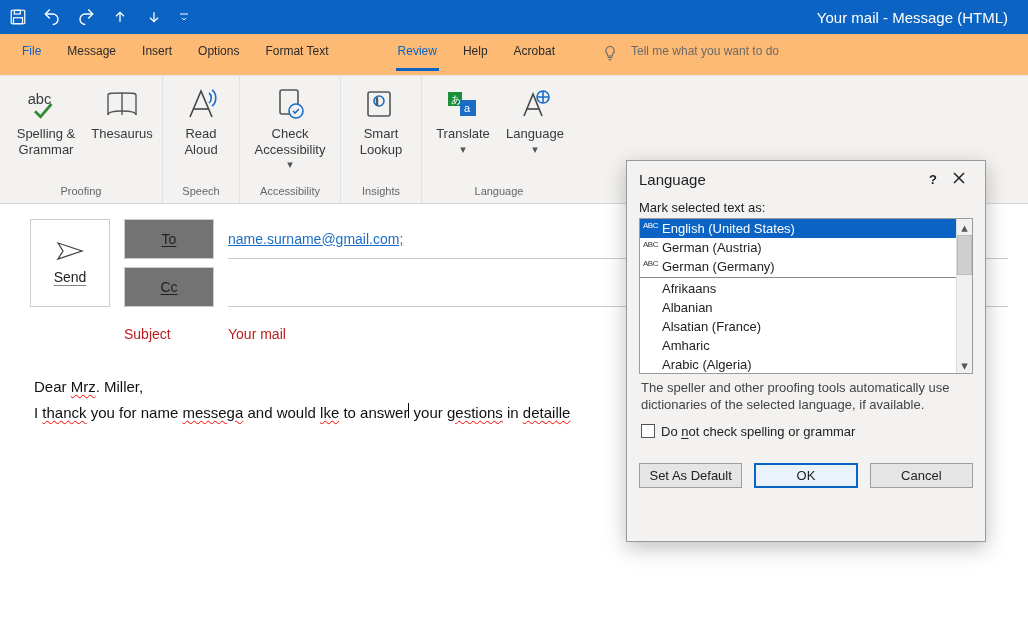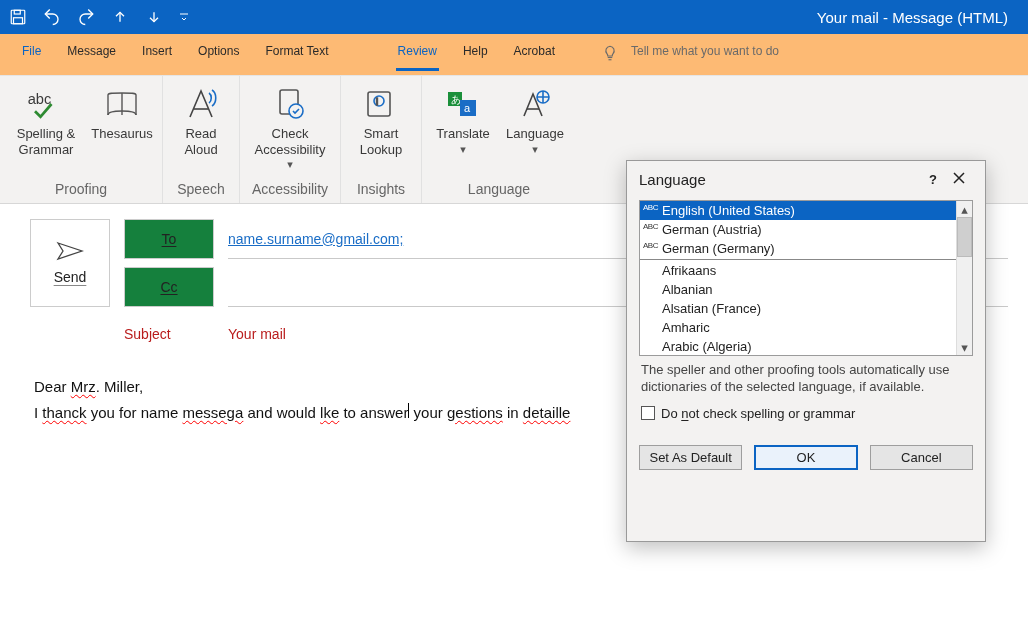--- a/index.html
+++ b/index.html
@@ -83,21 +83,21 @@
     text-align:center;
     font-size: 13px;
     color: #393939;
     cursor: pointer;
     padding-top: 4px;
   }
   .big-btn .icon-slot { height: 40px; display:flex; align-items:center; justify-content:center; }
   .big-btn .lbl { line-height: 1.2; margin-top: 2px; }
   .group-caption {
     margin-top: auto;
-    font-size: 14px;
+    font-size: 11px;
     color: #666;
     padding: 3px 0 4px 0;
   }
   .chev { font-size: 11px; color:#555; margin-top:1px; }
 
   
   .compose { padding: 14px 20px 10px 30px; }
   .compose-grid {
     display: grid;
     grid-template-columns: 80px 90px 1fr;
@@ -116,21 +116,21 @@
     gap: 8px;
     cursor: pointer;
     background: #fff;
   }
   .send-btn span { text-decoration: underline; text-decoration-color: #888; text-underline-offset: 3px; }
   .field-btn {
     border: 1px solid #ccc;
     height: 40px;
     display:flex; align-items:center; justify-content:center;
     cursor:pointer;
-    background:#15803d;
+    background:#737373;
   }
   .field-btn span { position:relative; }
   .uline { text-decoration: underline; text-underline-offset: 2px; }
   .addr-line {
     border-bottom: 1px solid #c9c9c9;
     height: 40px;
     display: flex; align-items: center;
     color: #1a6dc6;
     text-decoration: underline;
   }
@@ -434,20 +434,21 @@
   <div class="dlg-title-row">
     <div class="dlg-title">Language</div>
     <div class="dlg-help">?</div>
     <div class="dlg-close">
       <svg width="14" height="14" viewBox="0 0 14 14" stroke-width="1.5">
           <path d="M2 2l10 10M12 2 2 12"></path>
         </svg>
     </div>
   </div>
 
+  <div class="mark-lbl">Mark selected text as:</div>
   <div class="lang-list">
     <div class="lang-item sel"><span class="abc-mark">ABC</span><span>English (United States)</span></div>
     <div class="lang-item"><span class="abc-mark">ABC</span><span>German (Austria)</span></div>
     <div class="lang-item"><span class="abc-mark">ABC</span><span>German (Germany)</span></div>
     <div class="lang-divider"></div>
     <div class="lang-item">Afrikaans</div>
     <div class="lang-item">Albanian</div>
     <div class="lang-item">Alsatian (France)</div>
     <div class="lang-item">Amharic</div>
     <div class="lang-item">Arabic (Algeria)</div>

